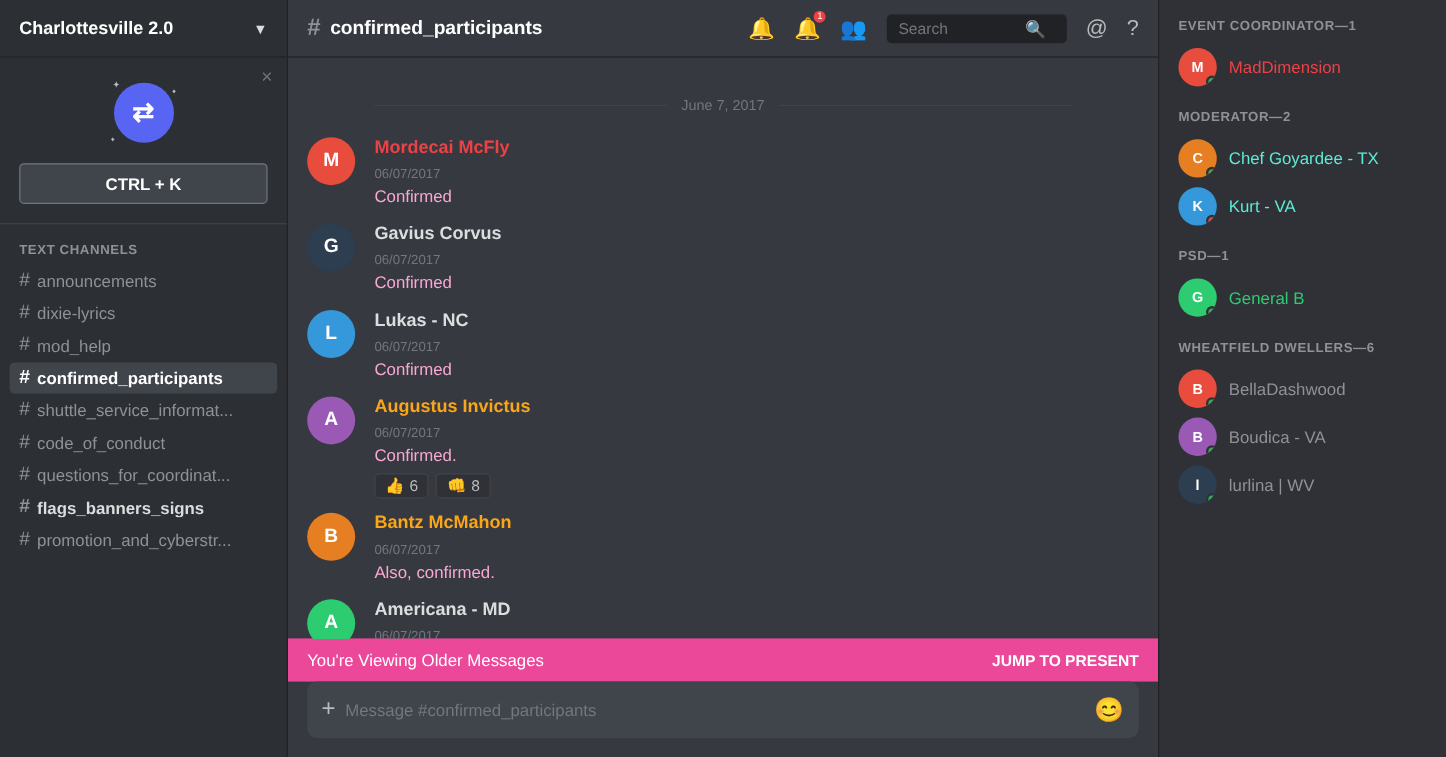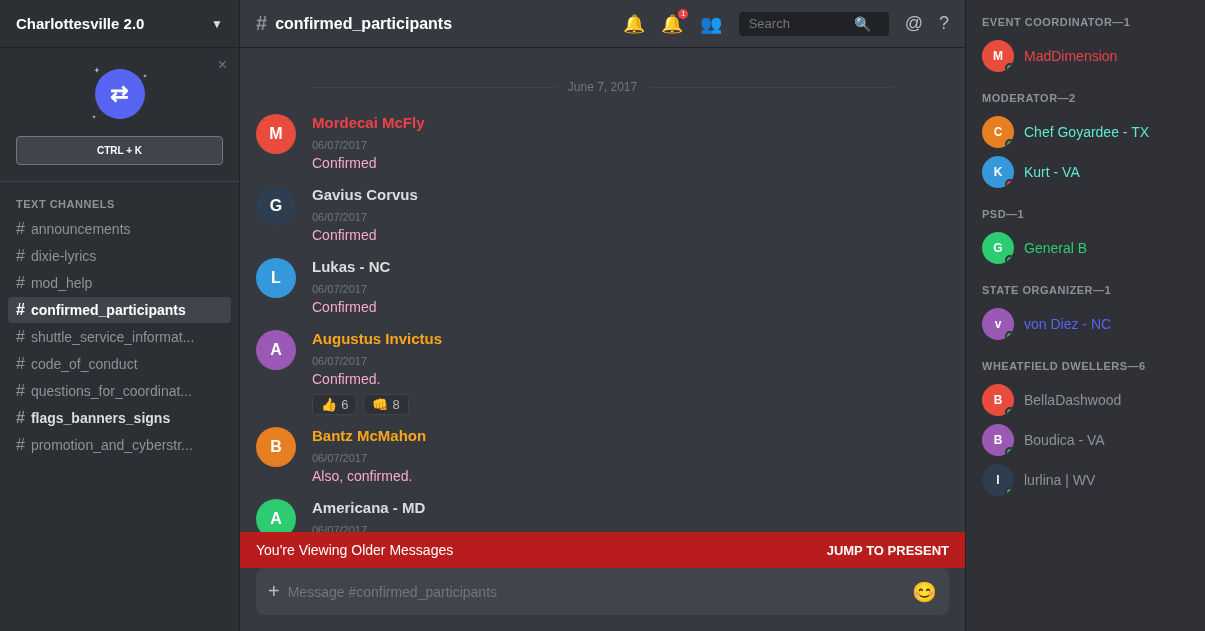--- a/index.html
+++ b/index.html
@@ -10,21 +10,21 @@
     .server-header { background: #2c2f33; padding: 0 16px; height: 48px; display: flex; align-items: center; justify-content: space-between; border-bottom: 1px solid #202225; cursor: pointer; }
     .server-name { font-weight: 700; font-size: 15px; color: #fff; }
     .server-header-arrow { color: #dcddde; font-size: 12px; }
 
     
     .quick-switcher-tooltip { background: #2c2f33; padding: 16px; text-align: center; border-bottom: 1px solid #40444b; position: relative; }
     .qs-close { position: absolute; top: 8px; right: 12px; color: #72767d; cursor: pointer; font-size: 16px; }
     .qs-icon { width: 60px; height: 60px; margin: 0 auto 12px; position: relative; display: flex; align-items: center; justify-content: center; }
     .qs-icon-bg { width: 50px; height: 50px; border-radius: 50%; background: #5865f2; display: flex; align-items: center; justify-content: center; position: relative; }
     .qs-text { font-size: 13px; color: #dcddde; line-height: 1.4; margin-bottom: 12px; }
-    .qs-shortcut { background: #40444b; border: 1px solid #72767d; border-radius: 4px; padding: 8px 26px; color: #fff; font-weight: 700; font-size: 10px; width: 100%; cursor: pointer; }
+    .qs-shortcut { background: #40444b; border: 1px solid #72767d; border-radius: 4px; padding: 8px 26px; color: #fff; font-weight: 700; font-size: 14px; width: 100%; cursor: pointer; }
 
     .channels-section { padding: 16px 8px 24px; flex: 1; overflow-y: auto; }
     .section-label { font-size: 11px; font-weight: 700; color: #8e9297; text-transform: uppercase; letter-spacing: 0.5px; padding: 0 8px; margin-bottom: 6px; }
     .channel-item { display: flex; align-items: center; padding: 4px 8px; border-radius: 4px; color: #8e9297; cursor: pointer; font-size: 14px; margin-bottom: 1px; }
     .channel-item.active { background: #40444b; color: #fff; font-weight: 600; }
     .channel-item.bold { color: #dcddde; font-weight: 600; }
     .channel-hash { margin-right: 6px; color: #8e9297; font-size: 16px; }
     .channel-item.active .channel-hash { color: #fff; }
 
     
@@ -48,21 +48,21 @@
     .message-content { flex: 1; }
     .message-header { display: flex; align-items: baseline; gap: 8px; margin-bottom: 2px; flex-direction: column; }
     .message-author { font-weight: 600; font-size: 15px; cursor: pointer; }
     .message-author.red { color: #ed4245; }
     .message-author.orange { color: #faa61a; }
     .message-timestamp { color: #72767d; font-size: 11px; }
     .message-text { color: #f9a8d4; line-height: 1.5; font-size: 14px; }
     .reactions { display: flex; gap: 6px; margin-top: 4px; }
     .reaction { background: #2f3136; border: 1px solid #40444b; border-radius: 4px; padding: 2px 8px; display: flex; align-items: center; gap: 4px; cursor: pointer; font-size: 13px; color: #b9bbbe; }
 
-    .older-messages-bar { background: #b91c1c; padding: 10px 16px; display: flex; align-items: center; justify-content: space-between; flex-shrink: 0; }
+    .older-messages-bar { background: #ec4899; padding: 10px 16px; display: flex; align-items: center; justify-content: space-between; flex-shrink: 0; }
     .older-messages-text { color: #fff; font-size: 14px; }
     .jump-to-present { color: #fff; font-weight: 600; font-size: 13px; cursor: pointer; }
 
     .message-input-bar { padding: 0 16px 16px; flex-shrink: 0; }
     .message-input-container { background: #40444b; border-radius: 8px; display: flex; align-items: center; padding: 0 12px; gap: 8px; }
     .input-plus { color: #b9bbbe; cursor: pointer; font-size: 20px; padding: 12px 0; }
     .message-input { flex: 1; background: transparent; border: none; outline: none; color: #dcddde; font-size: 14px; padding: 12px 0; }
     .message-input::placeholder { color: #72767d; }
     .input-emoji { color: #b9bbbe; cursor: pointer; font-size: 20px; }
 
@@ -317,30 +317,20 @@
     <div class="role-label">PSD—1</div>
     <div class="member-item">
       <div class="member-avatar av-green">
         G
         <div class="status-dot online"></div>
       </div>
       <span class="member-name teal">General B</span>
     </div>
   </div>
       <div class="role-section">
-    <div class="role-label">STATE ORGANIZER—1</div>
-    <div class="member-item">
-      <div class="member-avatar av-purple">
-        v
-        <div class="status-dot online"></div>
-      </div>
-      <span class="member-name blue">von Diez - NC</span>
-    </div>
-  </div>
-      <div class="role-section">
     <div class="role-label">WHEATFIELD DWELLERS—6</div>
     <div class="member-item">
       <div class="member-avatar av-red">
         B
         <div class="status-dot online"></div>
       </div>
       <span class="member-name ">BellaDashwood</span>
     </div>
         <div class="member-item">
       <div class="member-avatar av-purple">

